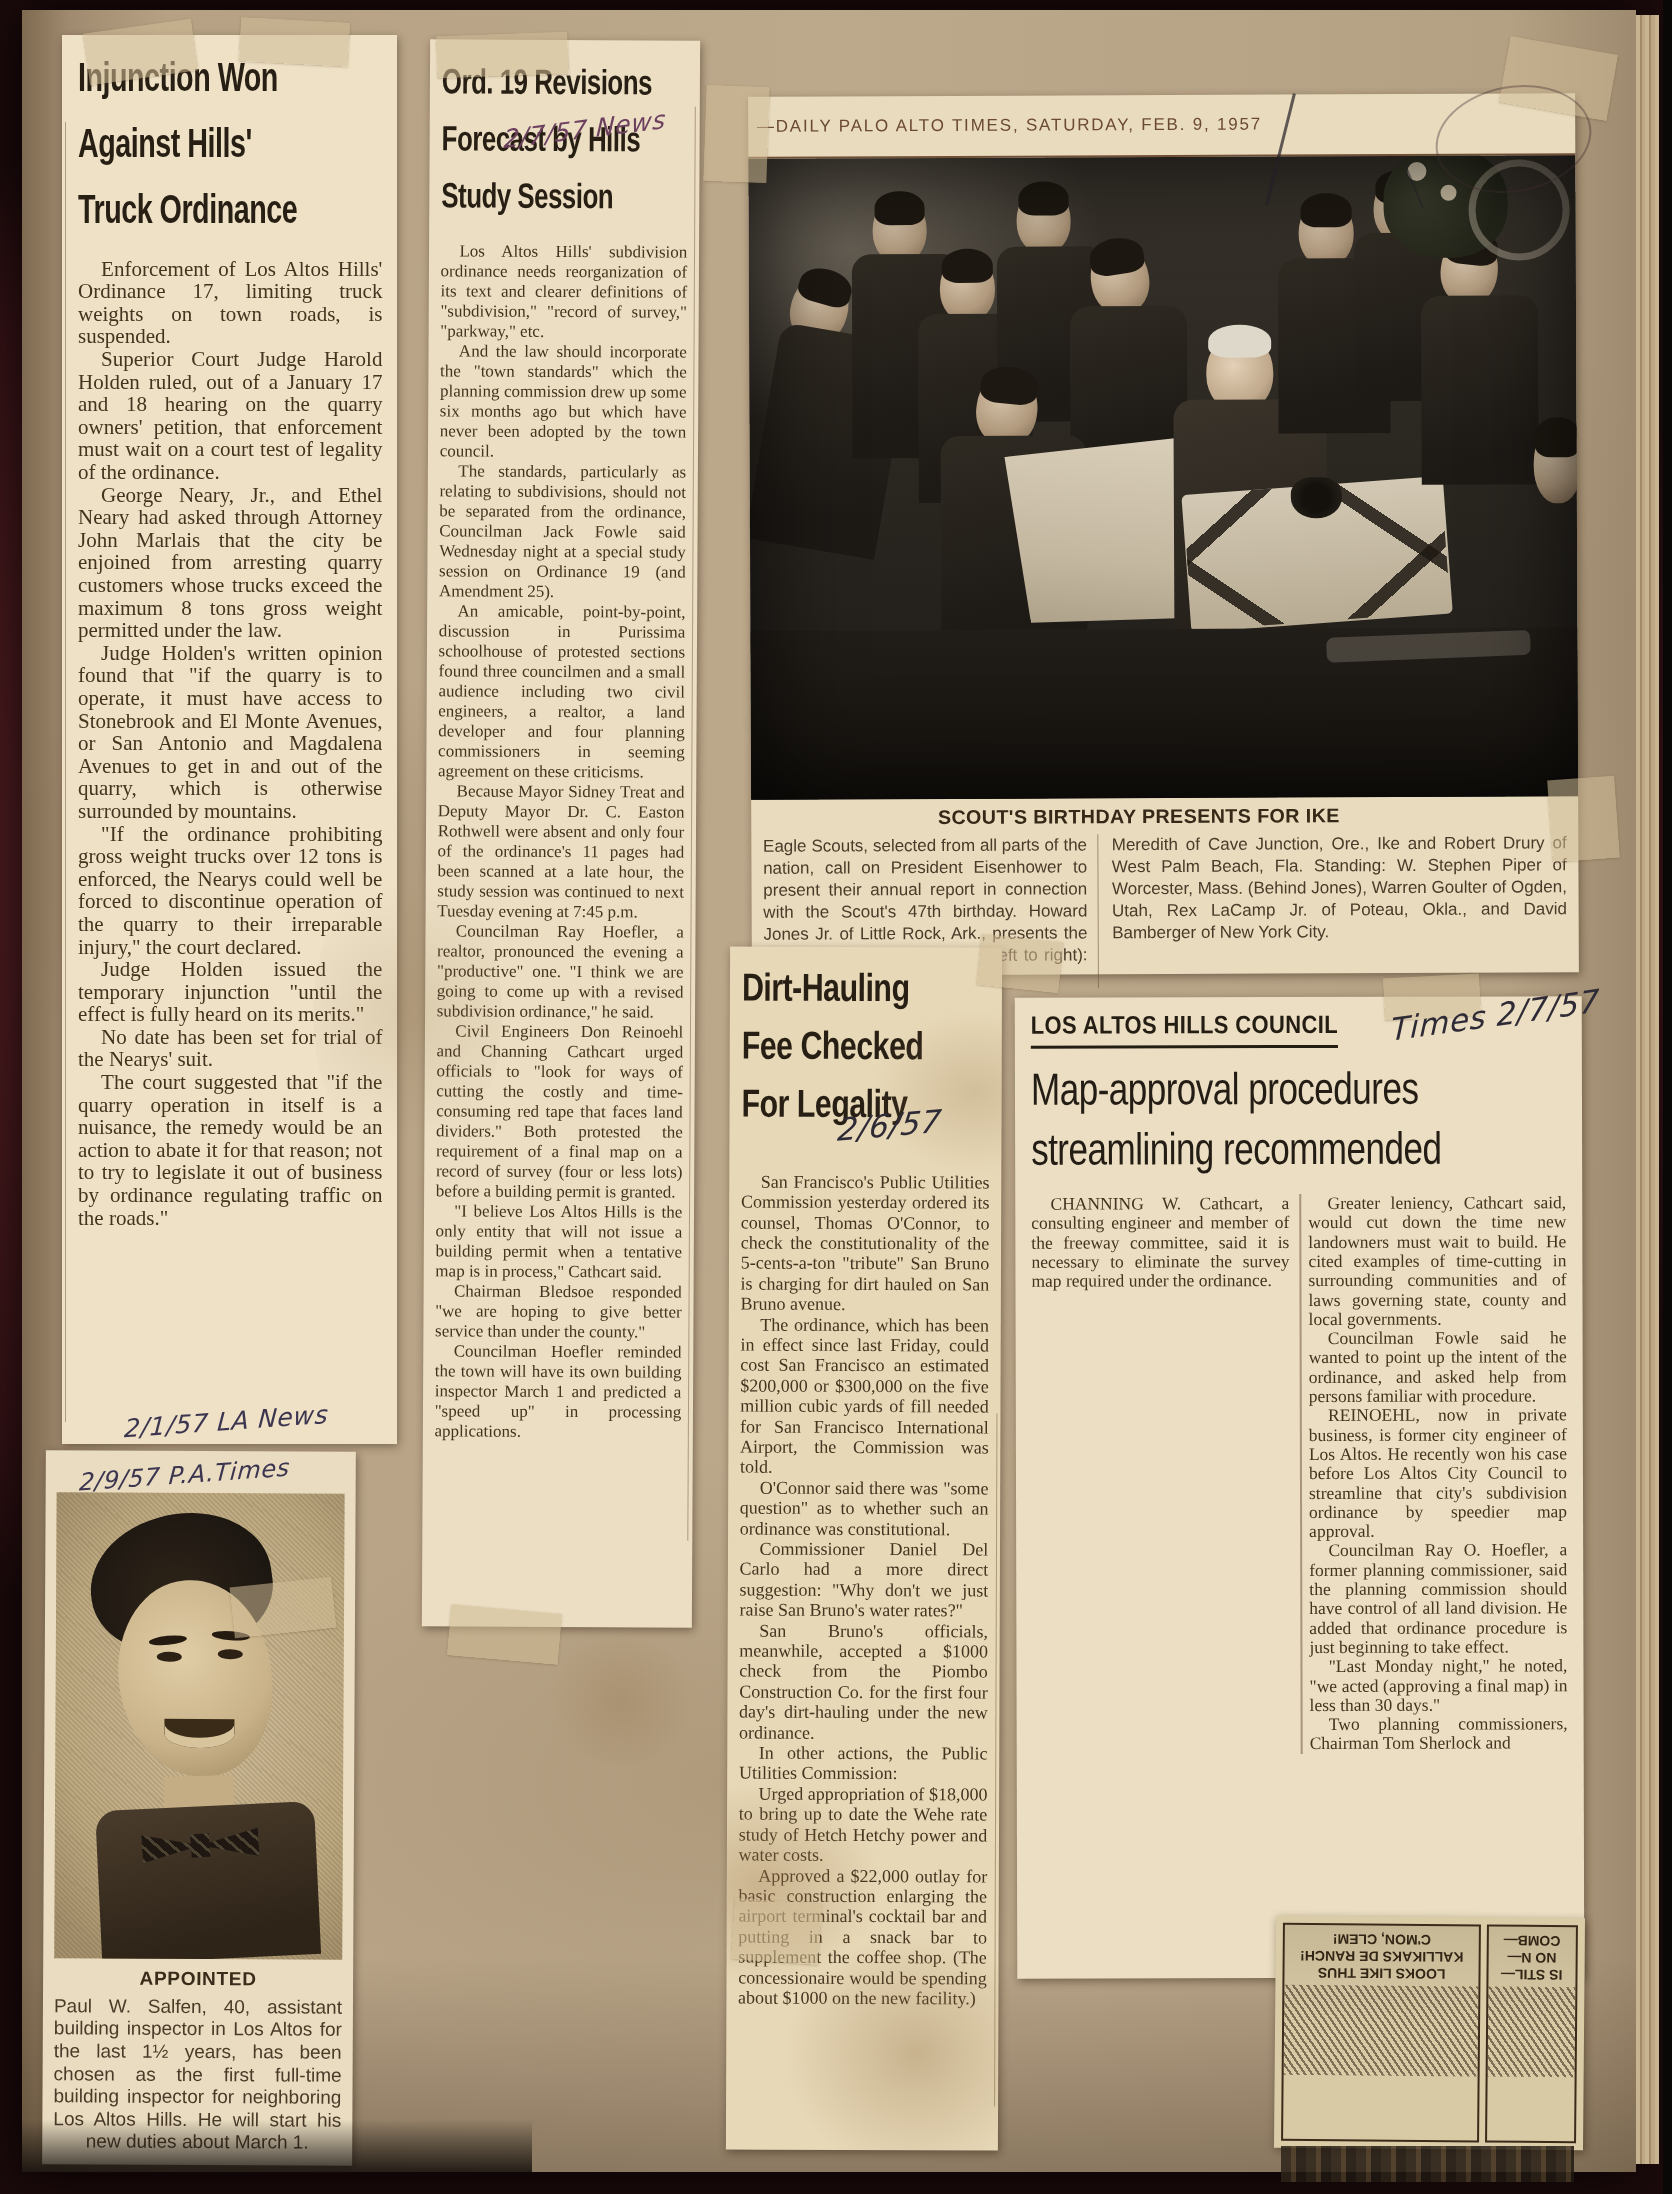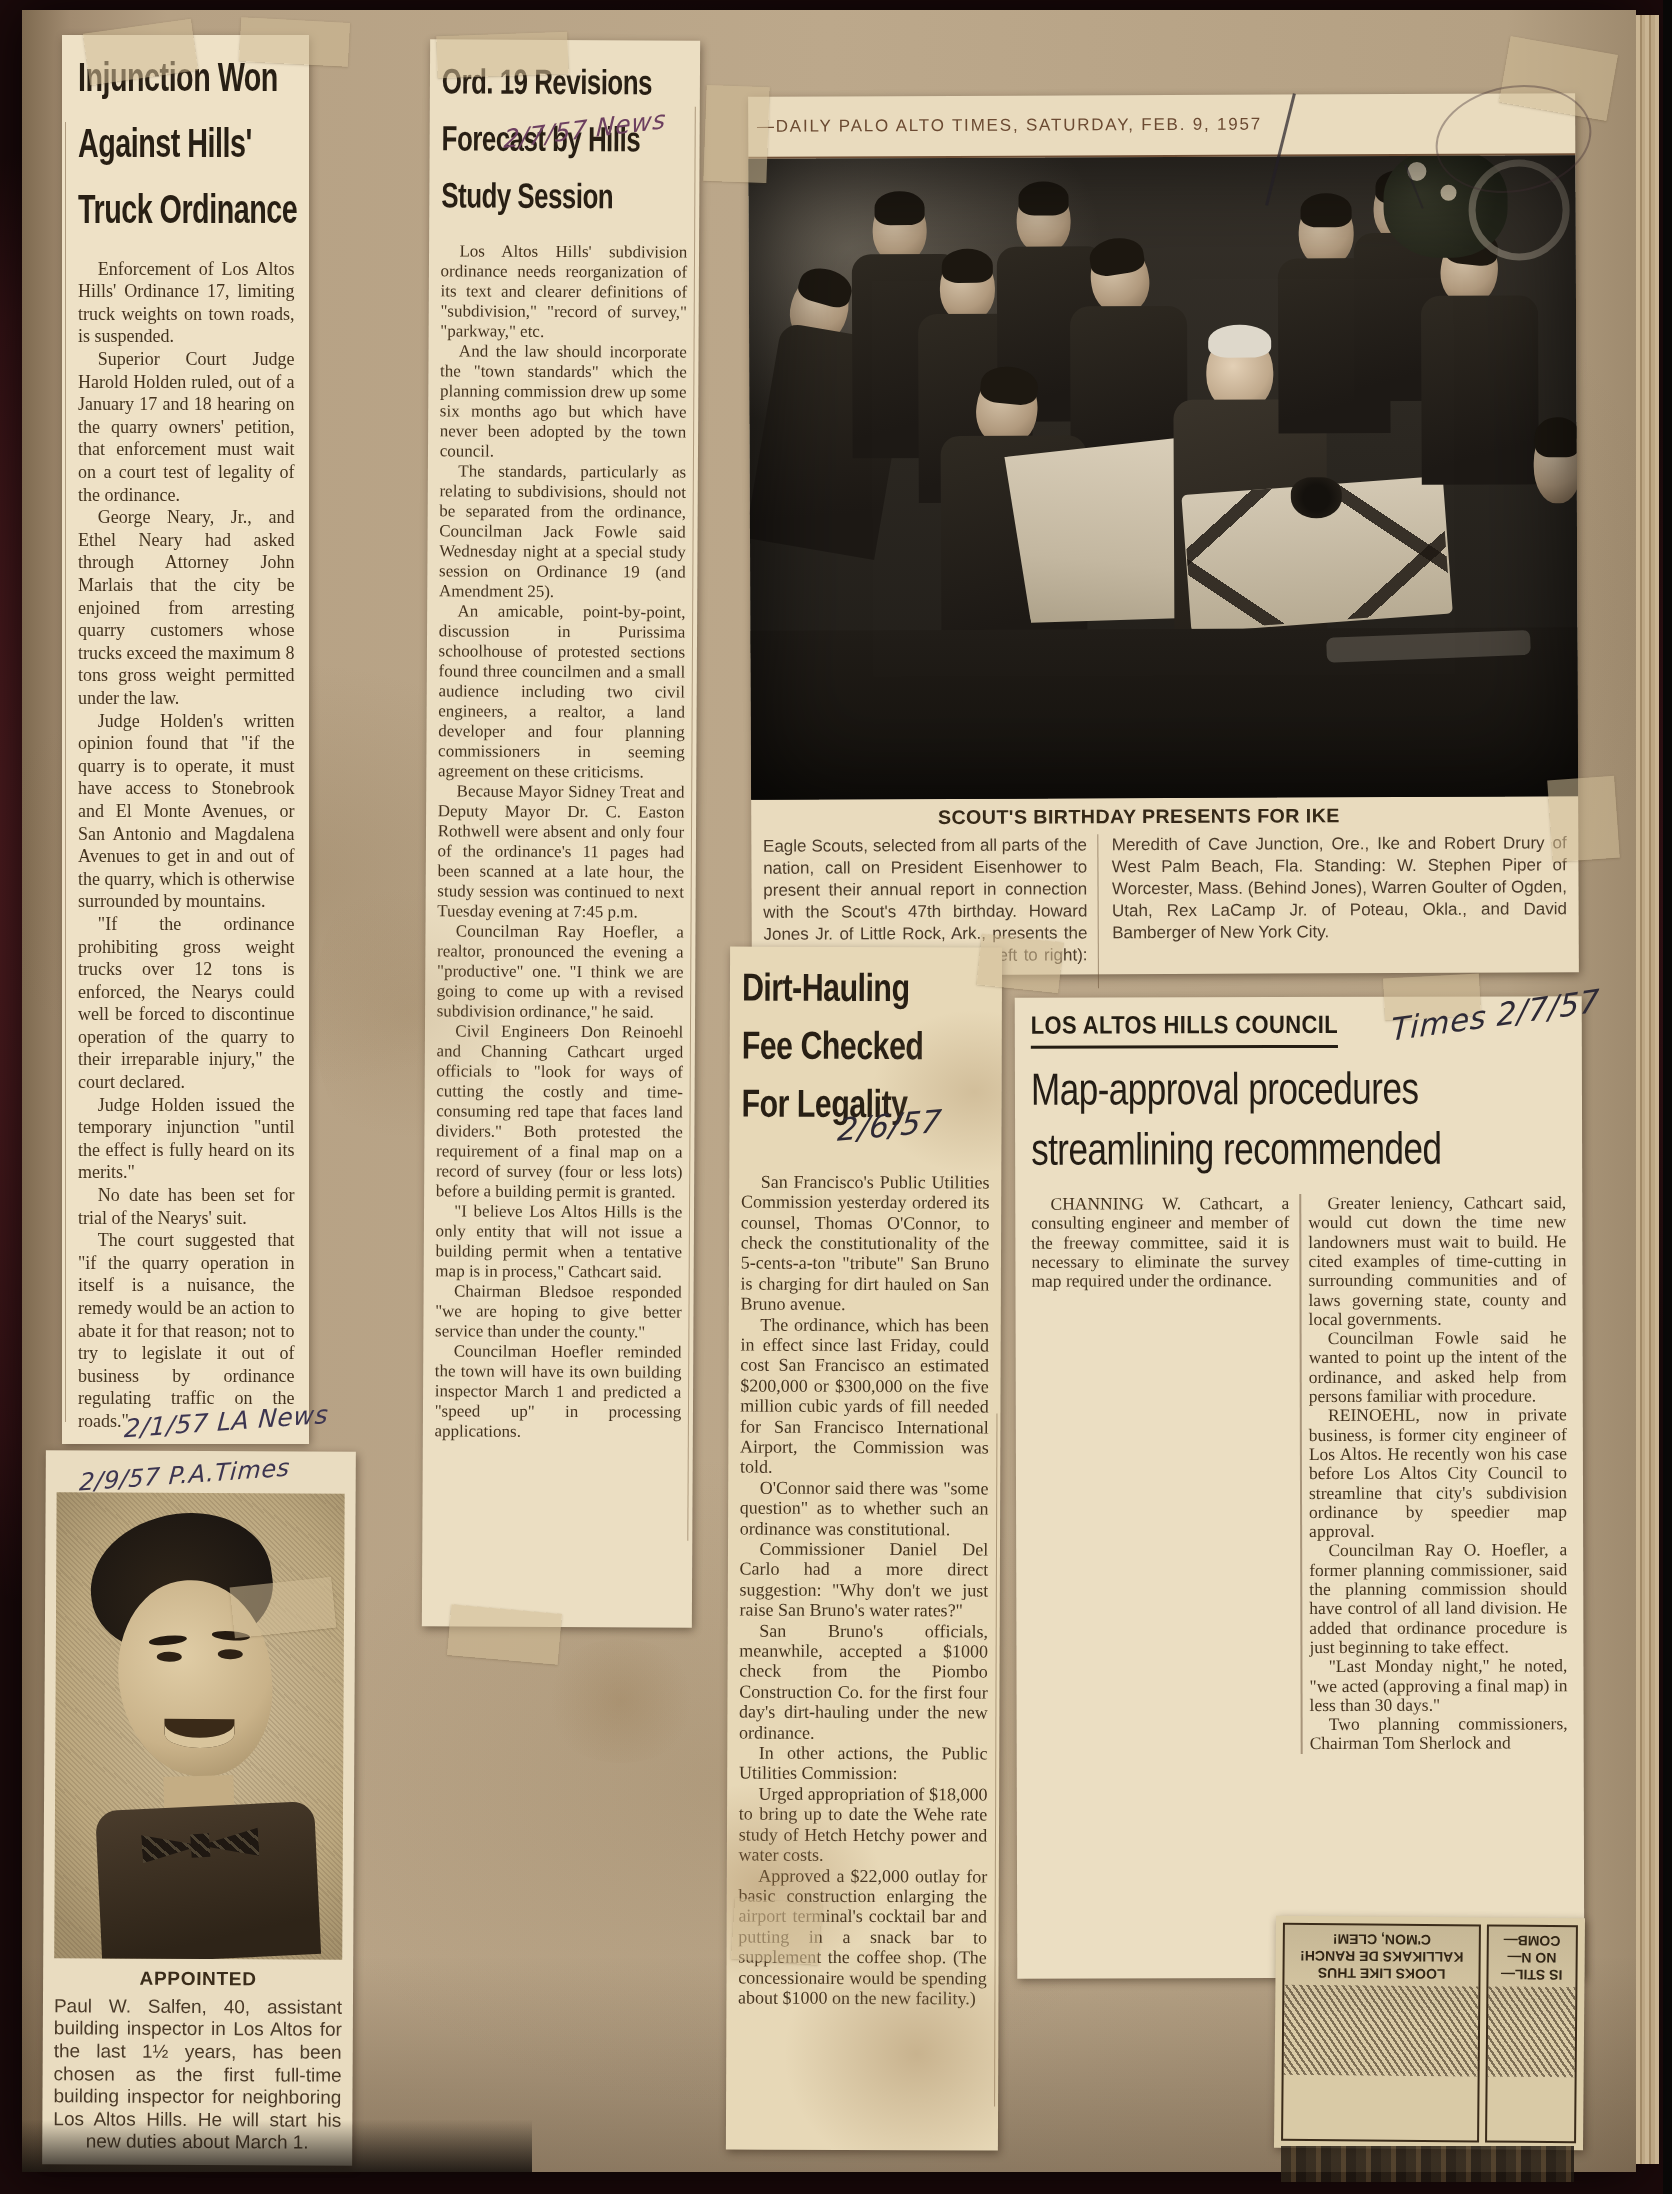--- a/index.html
+++ b/index.html
@@ -26,24 +26,24 @@
   .clip { position:absolute; background:#ebdec2; color:#473624;
           box-shadow: 1.5px 2.9px 8.7px rgba(40,25,12,.45); }
   .rule-v { position:absolute; width:1.5px; background:#7c6246; opacity:.55; }
 
   .headline { font-family:"Liberation Sans", sans-serif; font-weight:bold; color:#281f14;
               transform-origin:left top; white-space:nowrap; letter-spacing:-0.7px; }
   .body-text { text-align:justify; color:#44331f; }
   .body-text p { margin:0; text-indent:1.1em; }
 
   
-  .clip1 { left:62px; top:35px; width:247px; height:1409px; background:#eee1c6; overflow:hidden; }
+  .clip1 { left:62px; top:35px; width:335px; height:1409px; background:#eee1c6; overflow:hidden; }
   .clip1 .inner { padding:8.7px 14.6px 0 16px; }
   .clip1 .headline { font-size:41px; line-height:66px; transform:scaleX(.70); }
-  .clip1 .body-text { margin-top:16px; font-size:18px; line-height:22.6px; }
+  .clip1 .body-text { margin-top:16px; font-size:21px; line-height:22.6px; }
 
   
   .clip2 { left:426px; top:40px; width:270px; height:1587px; overflow:hidden; }
   .clip2 .inner { padding:13px 11.7px 0 11.7px; }
   .clip2 .headline { font-size:35px; line-height:57px; transform:scaleX(.74); }
   .clip2 .body-text { margin-top:17.5px; font-size:17px; line-height:20px; }
 
   
   .photoclip { left:750px; top:95px; width:827px; height:879px; background:#e9dbbe; }
   .masthead { height:60px; display:flex; align-items:center; padding-left:8.7px;

